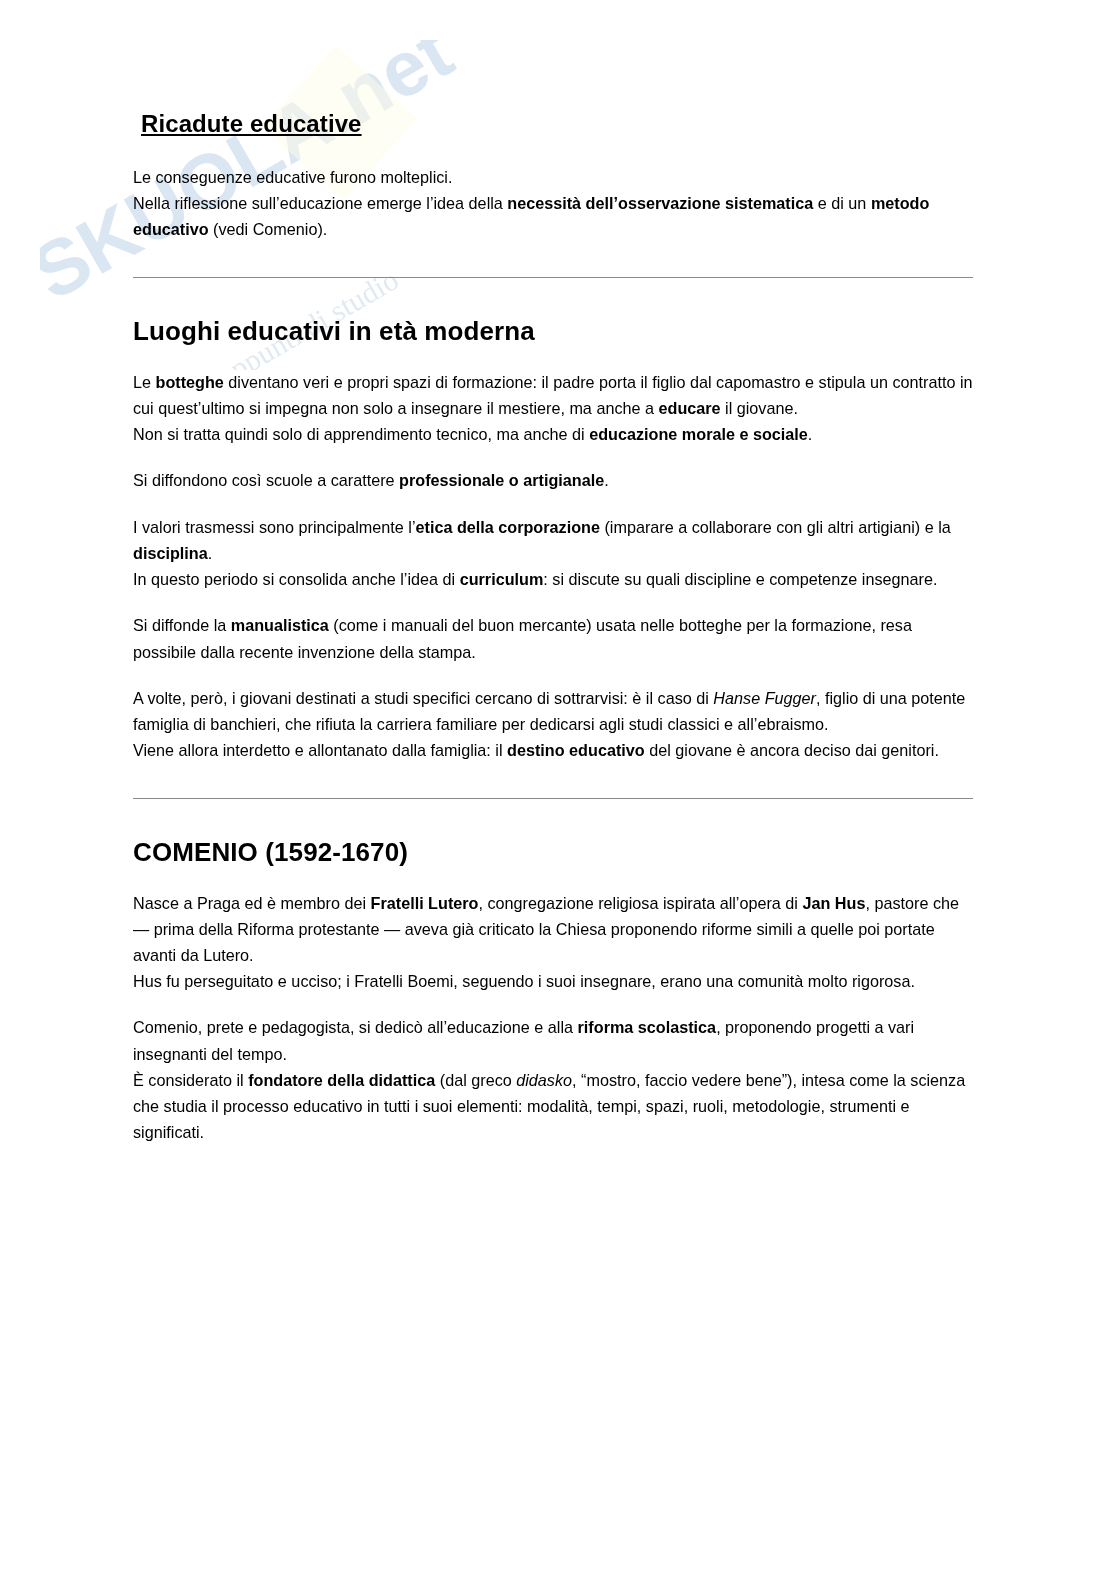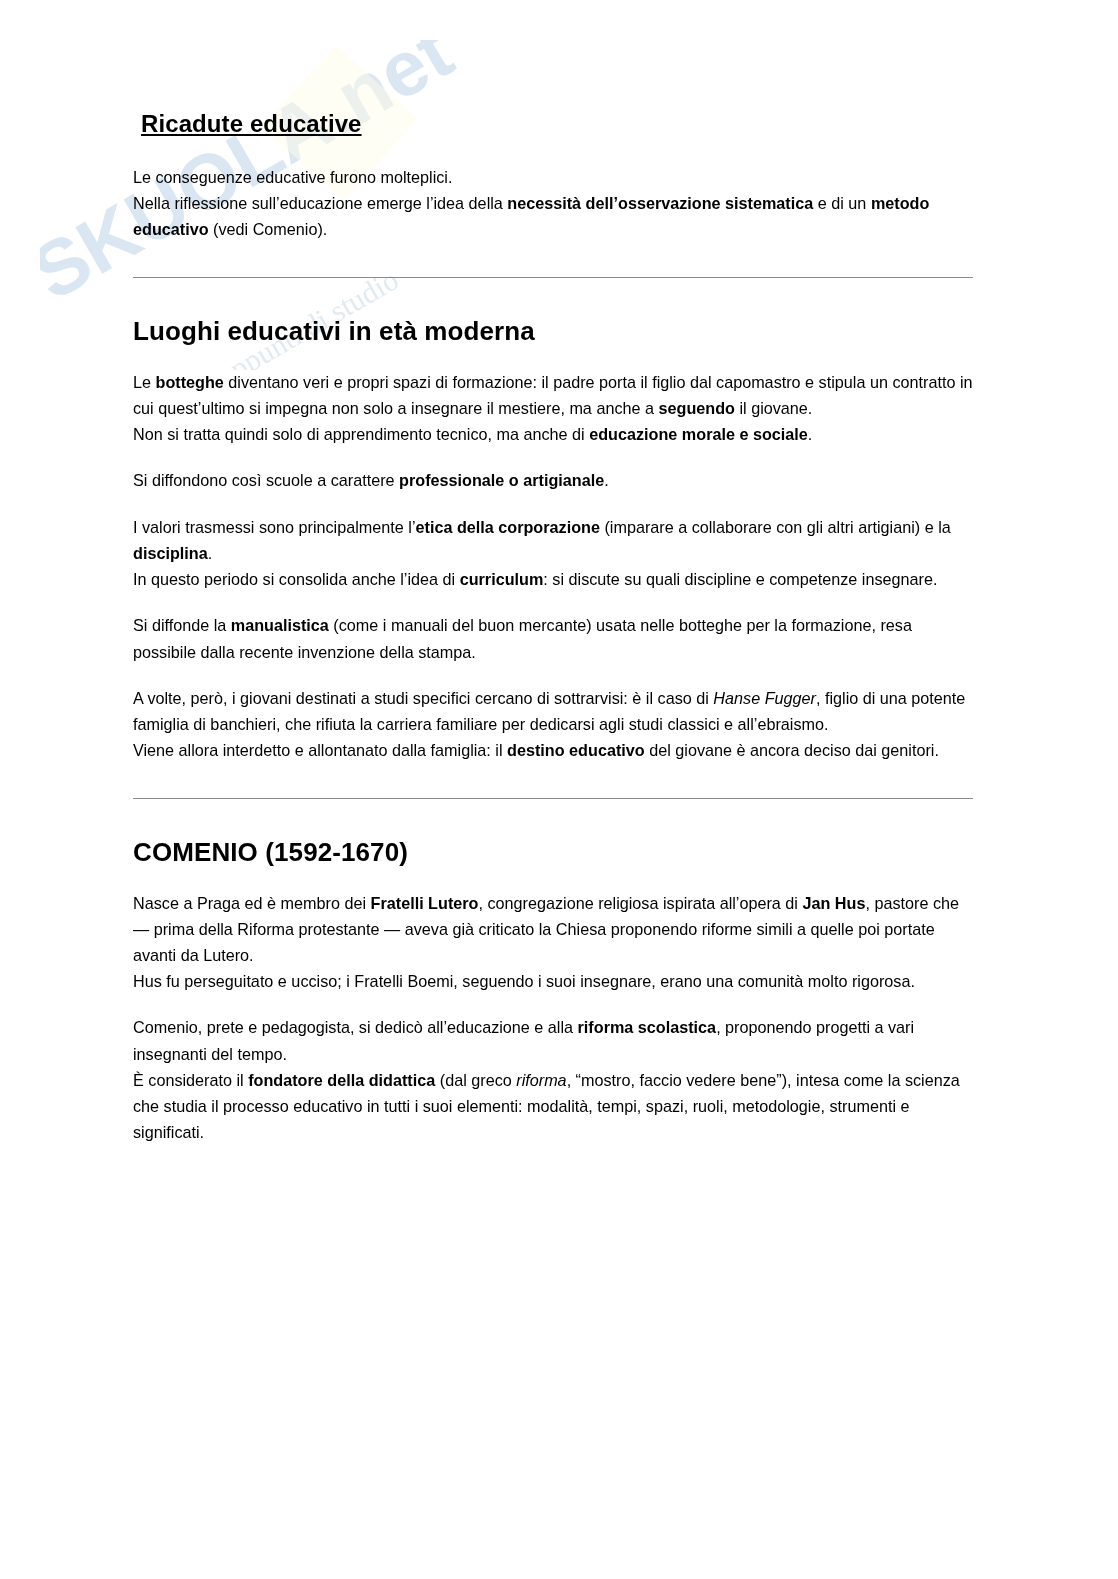--- a/index.html
+++ b/index.html
@@ -94,21 +94,21 @@
       <span>Le conseguenze educative furono molteplici.</span>
     </p>
     <p class="para">
       Nella riflessione sull’educazione emerge l’idea della <b>necessità dell’osservazione sistematica</b> e di un <b>metodo educativo</b> (vedi Comenio).
     </p>
 
     <hr class="rule">
 
     <h2 class="doc-h">Luoghi educativi in età moderna</h2>
     <p class="para tight">
-      Le <b>botteghe</b> diventano veri e propri spazi di formazione: il padre porta il figlio dal capomastro e stipula un contratto in cui quest’ultimo si impegna non solo a insegnare il mestiere, ma anche a <b>seguendo</b> il giovane.
+      Le <b>botteghe</b> diventano veri e propri spazi di formazione: il padre porta il figlio dal capomastro e stipula un contratto in cui quest’ultimo si impegna non solo a insegnare il mestiere, ma anche a <b>educare</b> il giovane.
     </p>
     <p class="para">
       Non si tratta quindi solo di apprendimento tecnico, ma anche di <b>educazione morale e sociale</b>.
     </p>
 
     <p class="para">
       Si diffondono così scuole a carattere <b>professionale o artigianale</b>.
     </p>
     <p class="para tight">
       I valori trasmessi sono principalmente l’<b>etica della corporazione</b> (imparare a collaborare con gli altri artigiani) e la <b>disciplina</b>.
@@ -135,17 +135,17 @@
     <p class="para tight">
       Nasce a Praga ed è membro dei <b>Fratelli Lutero</b>, congregazione religiosa ispirata all’opera di <b>Jan Hus</b>, pastore che — prima della Riforma protestante — aveva già criticato la Chiesa proponendo riforme simili a quelle poi portate avanti da Lutero.
     </p>
     <p class="para">
       <span>Hus fu perseguitato e ucciso; i Fratelli Boemi, seguendo i suoi insegnare, erano una comunità molto rigorosa.</span>
     </p>
     <p class="para tight">
       Comenio, prete e pedagogista, si dedicò all’educazione e alla <b>riforma scolastica</b>, proponendo progetti a vari insegnanti del tempo.
     </p>
     <p class="para">
-      È considerato il <b>fondatore della didattica</b> (dal greco <i>riforma</i>, “mostro, faccio vedere bene”), intesa come la scienza che studia il processo educativo in tutti i suoi elementi: modalità, tempi, spazi, ruoli, metodologie, strumenti e significati.
+      È considerato il <b>fondatore della didattica</b> (dal greco <i>didasko</i>, “mostro, faccio vedere bene”), intesa come la scienza che studia il processo educativo in tutti i suoi elementi: modalità, tempi, spazi, ruoli, metodologie, strumenti e significati.
     </p>
 
   </div>
 </div>
 
 </body></html>

